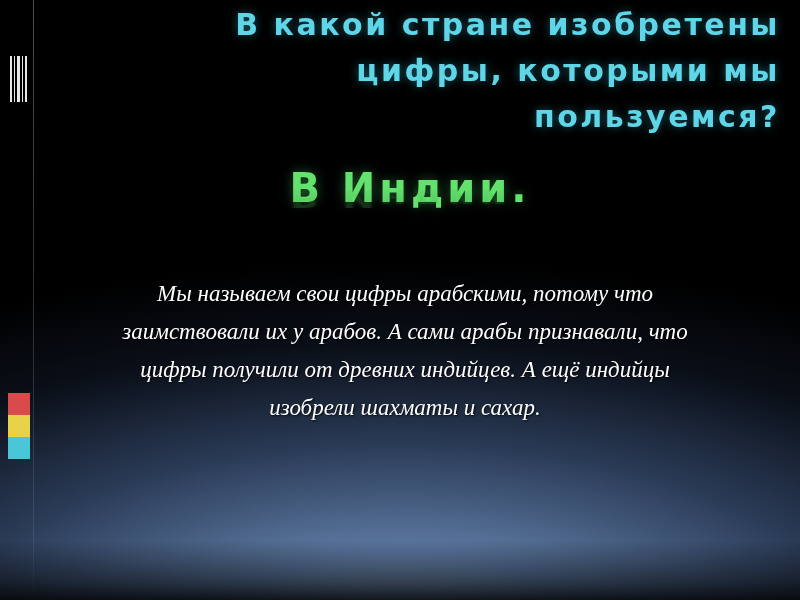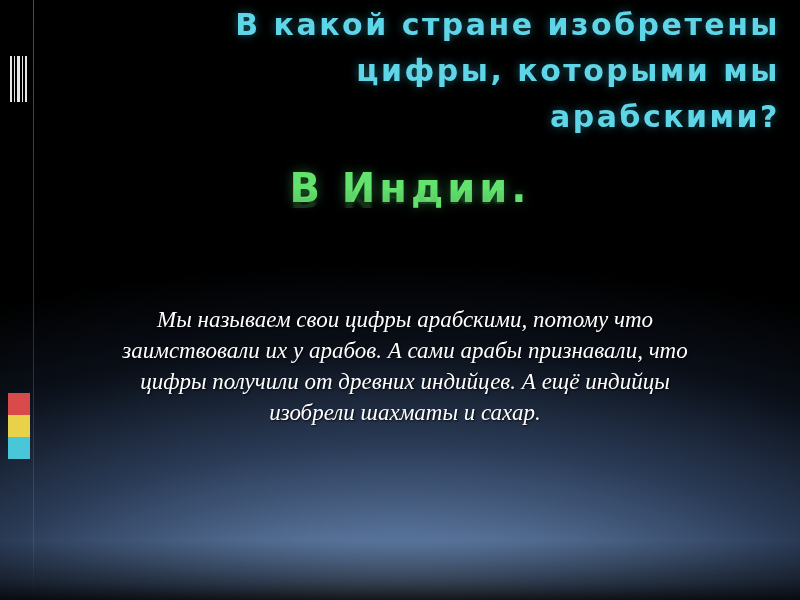--- a/index.html
+++ b/index.html
@@ -125,23 +125,22 @@
   .body-text {
     position: absolute;
     left: 95px;
     top: 275px;
     width: 620px;
     text-align: center;
     color: #ffffff;
     font-family: "Liberation Serif", serif;
     font-style: italic;
     font-size: 23px;
-    line-height: 31px;
+    line-height: 38px;
     text-shadow: 1px 1px 2px rgba(0,0,0,0.8);
-    margin-top: 29px;
   }
 
   .bottom-fade {
     position: absolute;
     left: 0;
     bottom: 0;
     width: 800px;
     height: 60px;
     background: linear-gradient(to bottom, rgba(0,0,0,0) 0%, rgba(0,0,0,0.55) 70%, rgba(0,0,0,0.85) 100%);
     pointer-events: none;
@@ -161,21 +160,21 @@
         <i></i>
     </div>
     <div class="swatches">
       <i style="background:#d94a4a"></i>
       <i style="background:#e8d24a"></i>
       <i style="background:#4ac6d9"></i>
     </div>
     <div class="vrule"></div>
   </div>
 
-  <div class="title">В какой стране изобретены цифры, которыми мы арабскими?</div>
+  <div class="title">В какой стране изобретены цифры, которыми мы пользуемся?</div>
 
   <div class="answer-wrap">
     <span class="answer">В Индии.</span>
     <span class="answer-reflect">В Индии.</span>
   </div>
 
   <div class="body-text">Мы называем свои цифры арабскими, потому что заимствовали их у арабов. А сами арабы признавали, что цифры получили от древних индийцев. А ещё индийцы изобрели шахматы и сахар.</div>
 
   <div class="bottom-fade"></div>
 </div>

